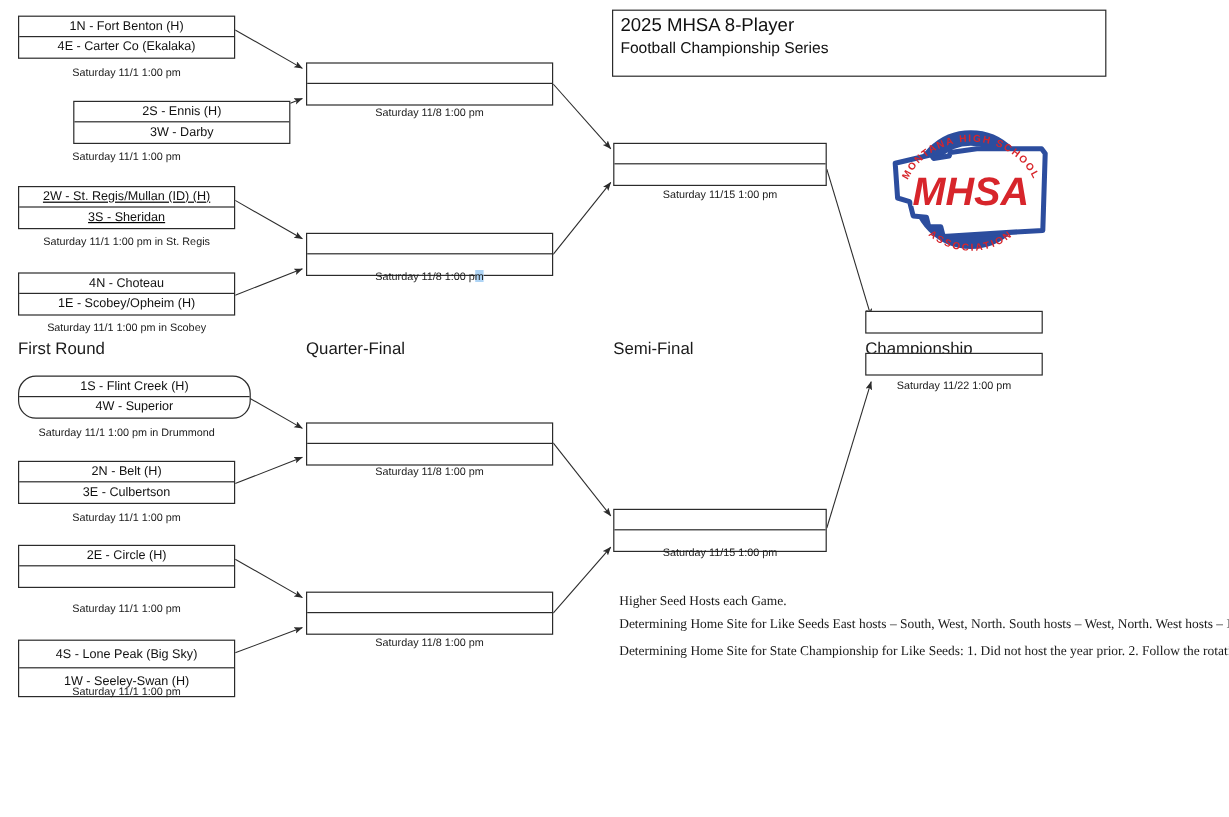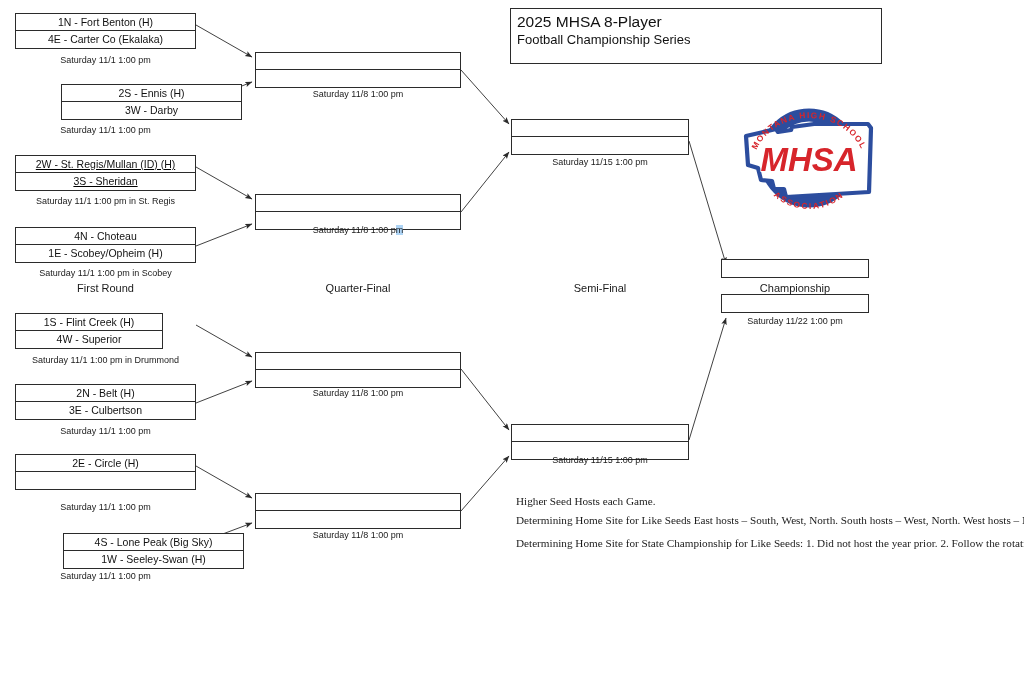--- a/index.html
+++ b/index.html
@@ -58,33 +58,33 @@
     white-space: nowrap;
     text-align: center;
   }
   .sel {
     background: #aed4f5;
   }
 
   
   .roundlabel {
     position: absolute;
-    font-size: 11px;
+    font-size: 14px;
     line-height: 1;
     color: #1a1a1a;
     white-space: nowrap;
-    text-align: center;
+    text-align: left;
   }
 
   
   #titlebox {
     position: absolute;
     left: 510px;
     top: 8px;
-    width: 372px;
+    width: 412px;
     height: 56px;
     box-sizing: border-box;
     border: 1.4px solid #2b2b2b;
     background: #ffffff;
     padding: 4px 12px 0 6px;
   }
   #titlebox .t1 {
     font-size: 15.5px;
     line-height: 1.22;
     color: #111111;
@@ -219,38 +219,38 @@
   <div class="caption" style="left:15px; top:197px; width:181px;">Saturday 11/1  1:00 pm in St. Regis</div>
 
   <div class="matchbox" style="left:15px;  top:227px; width:181px; height:36px;">
     <div class="slot top">4N - Choteau</div>
     <div class="slot bottom">1E - Scobey/Opheim (H)</div>
   </div>
   <div class="caption" style="left:15px; top:269px; width:181px;">Saturday 11/1  1:00 pm in Scobey</div>
 
   <div class="roundlabel" style="left:15px; top:283px; width:181px;">First Round</div>
 
-  <div class="matchbox" style="left:15px;  top:313px; width:148px; height:36px;">
+  <div class="matchbox" style="left:15px;  top:313px; width:194px; height:36px;border-radius:15px;">
     <div class="slot top">1S - Flint Creek (H)</div>
     <div class="slot bottom">4W - Superior</div>
   </div>
   <div class="caption" style="left:15px; top:356px; width:181px;">Saturday 11/1  1:00 pm in Drummond</div>
 
   <div class="matchbox" style="left:15px;  top:384px; width:181px; height:36px;">
     <div class="slot top">2N - Belt (H)</div>
     <div class="slot bottom">3E - Culbertson</div>
   </div>
   <div class="caption" style="left:15px; top:427px; width:181px;">Saturday 11/1  1:00 pm</div>
 
   <div class="matchbox" style="left:15px;  top:454px; width:181px; height:36px;">
     <div class="slot top">2E - Circle (H)</div>
   </div>
   <div class="caption" style="left:15px; top:503px; width:181px;">Saturday 11/1  1:00 pm</div>
 
-  <div class="matchbox" style="left:15px;  top:533px; width:181px; height:36px;margin-left:48px;">
+  <div class="matchbox" style="left:15px;  top:533px; width:181px; height:48px;">
     <div class="slot top">4S - Lone Peak (Big Sky)</div>
     <div class="slot bottom">1W - Seeley-Swan (H)</div>
   </div>
   <div class="caption" style="left:15px; top:572px; width:181px;">Saturday 11/1  1:00 pm</div>
 
   <div class="matchbox" style="left:255px; top:52px;  width:206px; height:36px;">
     <div class="slot top"></div>
     <div class="slot bottom"></div>
   </div>
   <div class="caption" style="left:255px; top:90px; width:206px;">Saturday 11/8 1:00 pm</div>

